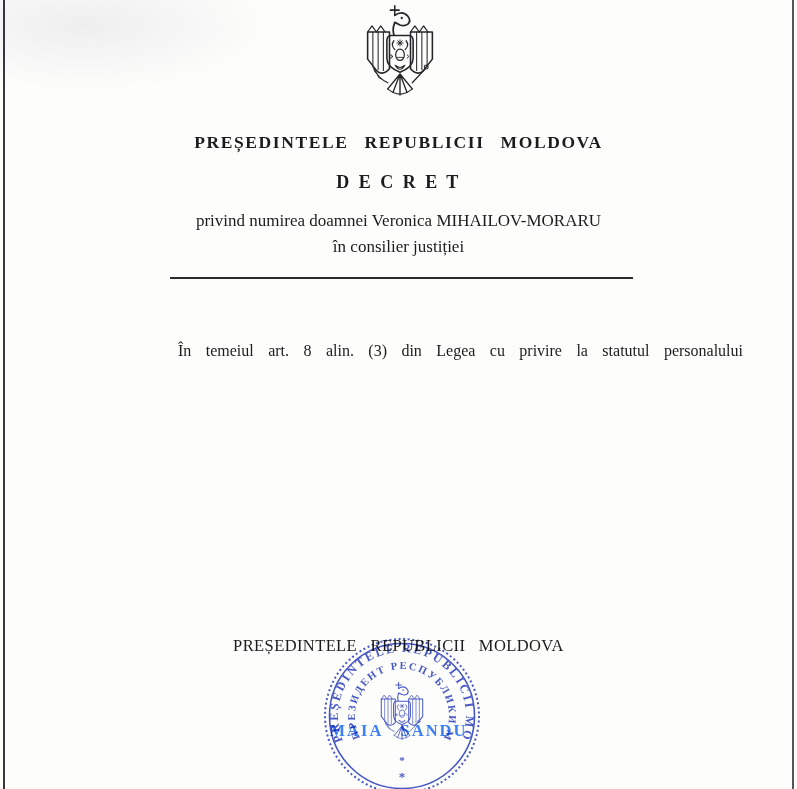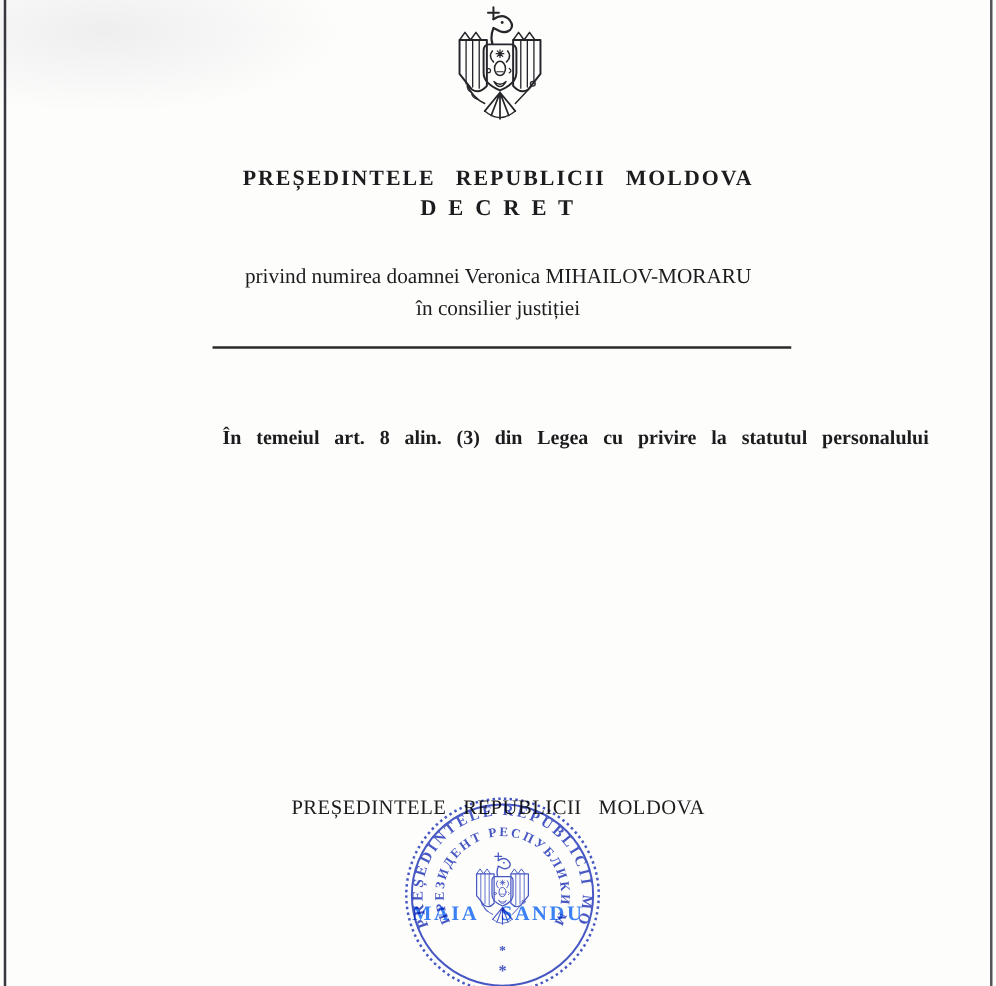--- a/index.html
+++ b/index.html
@@ -25,41 +25,41 @@
     position:absolute; left:356px; top:4px; width:88px; height:98px;
     color:#26262a;
   }
 
   .doc-title {
     position:absolute; top:132px; left:0; width:100%;
     text-align:center; font-weight:bold; font-size:17.5px;
     letter-spacing:1.6px; word-spacing:10px;
   }
   .decree-label {
-    position:absolute; top:156px; left:0; width:100%;
+    position:absolute; top:172px; left:0; width:100%;
     text-align:center; font-weight:bold; font-size:18px;
     letter-spacing:2.5px;
   }
   .subject {
     position:absolute; top:208px; left:0; width:100%;
     text-align:center; font-size:17px; line-height:25.5px;
   }
   .rule {
     position:absolute; left:170px; top:277px; width:463px; height:2px;
     background:#2b2b2d;
   }
 
   .para {
     position:absolute; left:133px; width:610px;
     font-size:16px; line-height:24.8px;
   }
   .p1 { top:339px; }
   .p2 { top:396px; }
   .p3 { top:444px; }
-  .jline  { text-align:justify; text-align-last:justify;font-weight:bold; }
+  .jline  { text-align:justify; text-align-last:justify; }
   .indent { text-indent:45px; }
 
   .sig-title {
     position:absolute; top:636px; left:0; width:100%;
     text-align:center; font-size:16.5px;
     word-spacing:9px; letter-spacing:.4px;
   }
   .seal {
     position:absolute; left:320px; top:634px; width:164px; height:164px;
     color:#3a4cc2;

